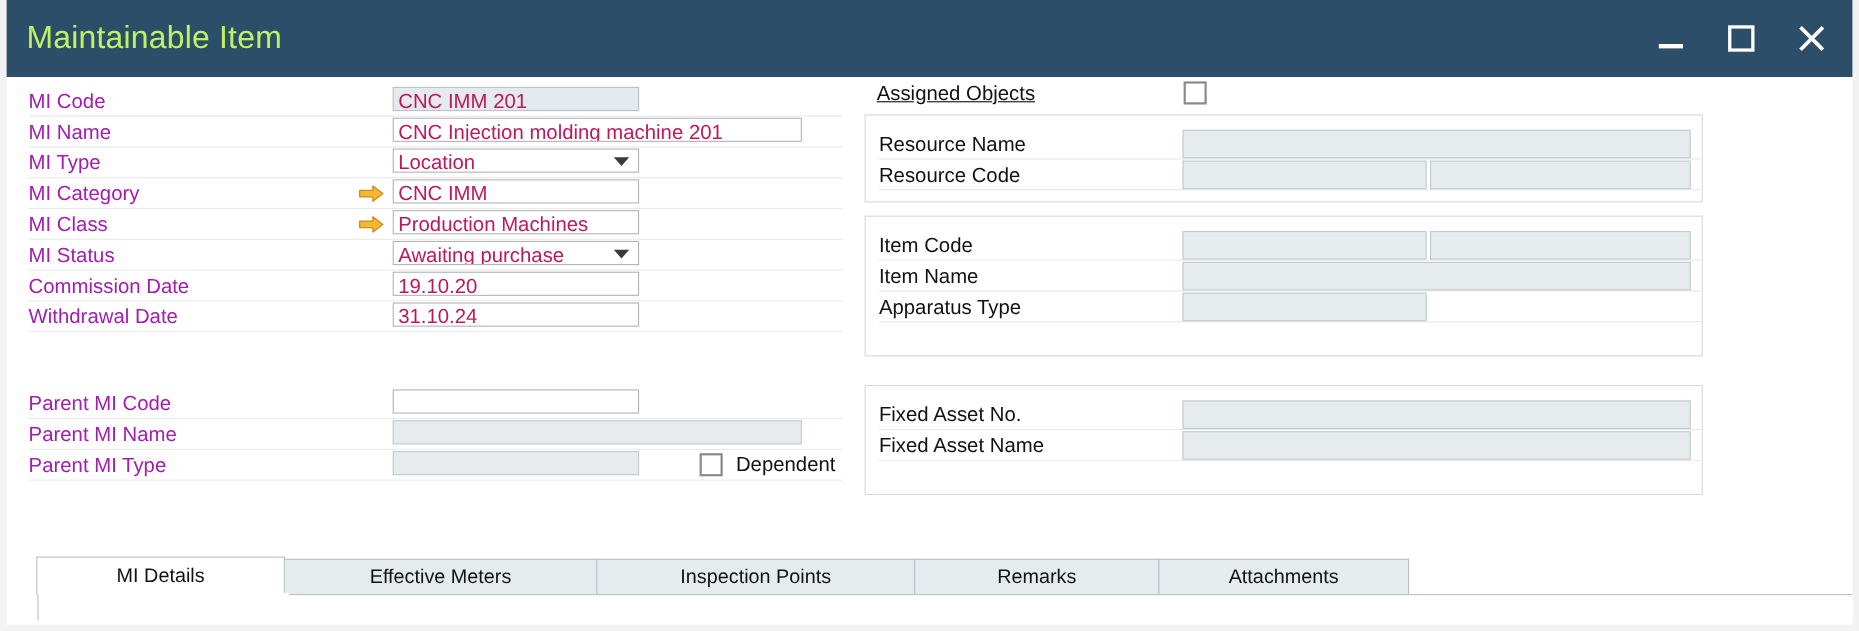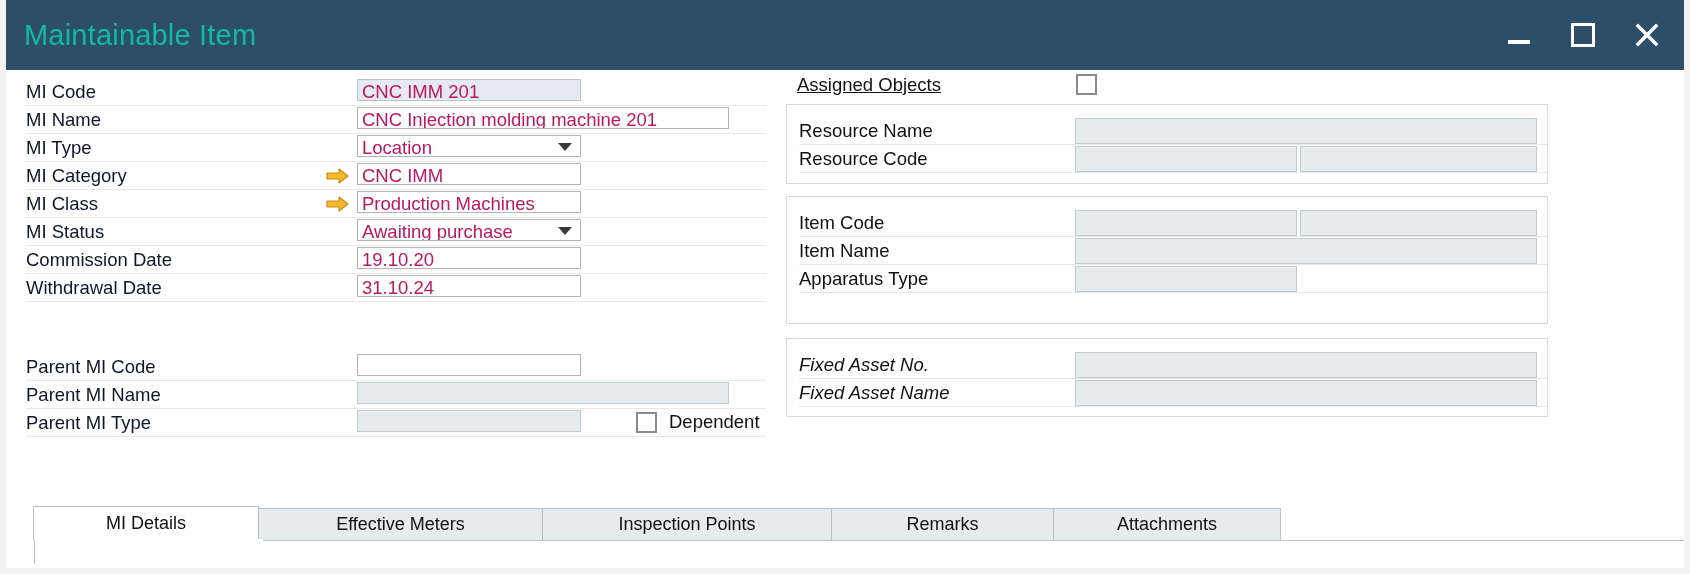--- a/index.html
+++ b/index.html
@@ -24,21 +24,21 @@
     position: relative;
     height: 70px;
     background: #2d4e69;
     display: flex;
     align-items: center;
     justify-content: space-between;
     padding: 0 18px 0 18px;
     margin: -0px -0px 0 -0px;
   }
   .title-text {
-    color: #14b8a6;
+    color: #bef264;
     font-size: 29px;
     font-weight: 400;
     letter-spacing: 0.2px;
     white-space: nowrap;
   }
   .win-controls { display: flex; align-items: center; gap: 34px; padding-right: 4px;}
   .wc { width: 30px; height: 30px; display: flex; align-items: center; justify-content: center; cursor: pointer; }
   .wc-min i { display:block; width: 22px; height: 4px; background: #ffffff; margin-top: 14px; }
   .wc-max i { display:block; width: 24px; height: 24px; border: 3px solid #ffffff; }
   .wc-close svg { display:block; }
@@ -57,21 +57,21 @@
     width: 760px;
   }
   .frow {
     position: relative;
     height: 28px;
     display: flex;
     align-items: center;
   }
   .flabel {
     font-size: 18.5px;
-    color: #0f172a;
+    color: #a21caf;
     padding-left: 20px;
     width: 330px;
     line-height: 28px;
     white-space: nowrap;
   }
   .row-underline {
     position: absolute;
     left: 20px; right: 0; bottom: 0;
     border-bottom: 1px solid #e8e8e8;
   }
@@ -140,21 +140,21 @@
 
   .box {
     position: absolute;
     left: 0;
     width: 762px;
     border: 1px solid #d3d9dd;
     background: #ffffff;
   }
   .box-1 { top: 34px; height: 80px; }
   .box-2 { top: 126px; height: 128px; }
-  .box-3 { top: 268px; height: 79px; font-style: italic; }
+  .box-3 { top: 280px; height: 100px; }
 
   .rrow {
     position: relative;
     height: 28px;
   }
   .rlabel {
     position: absolute;
     left: 12px; top: 0;
     width: 280px;
     font-size: 18.5px;

